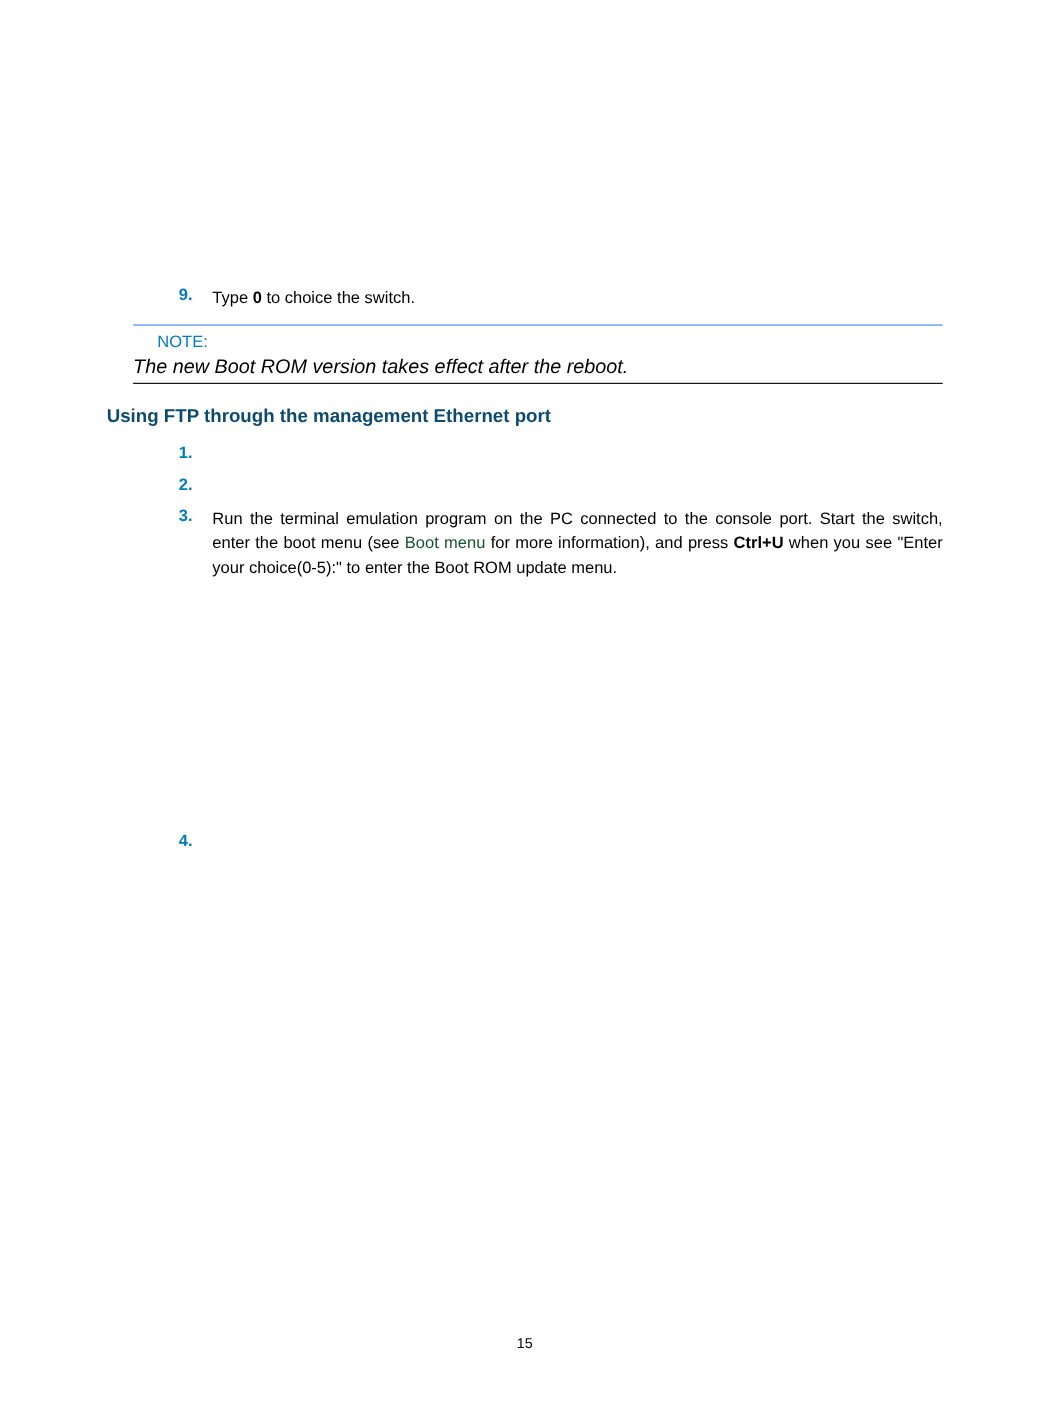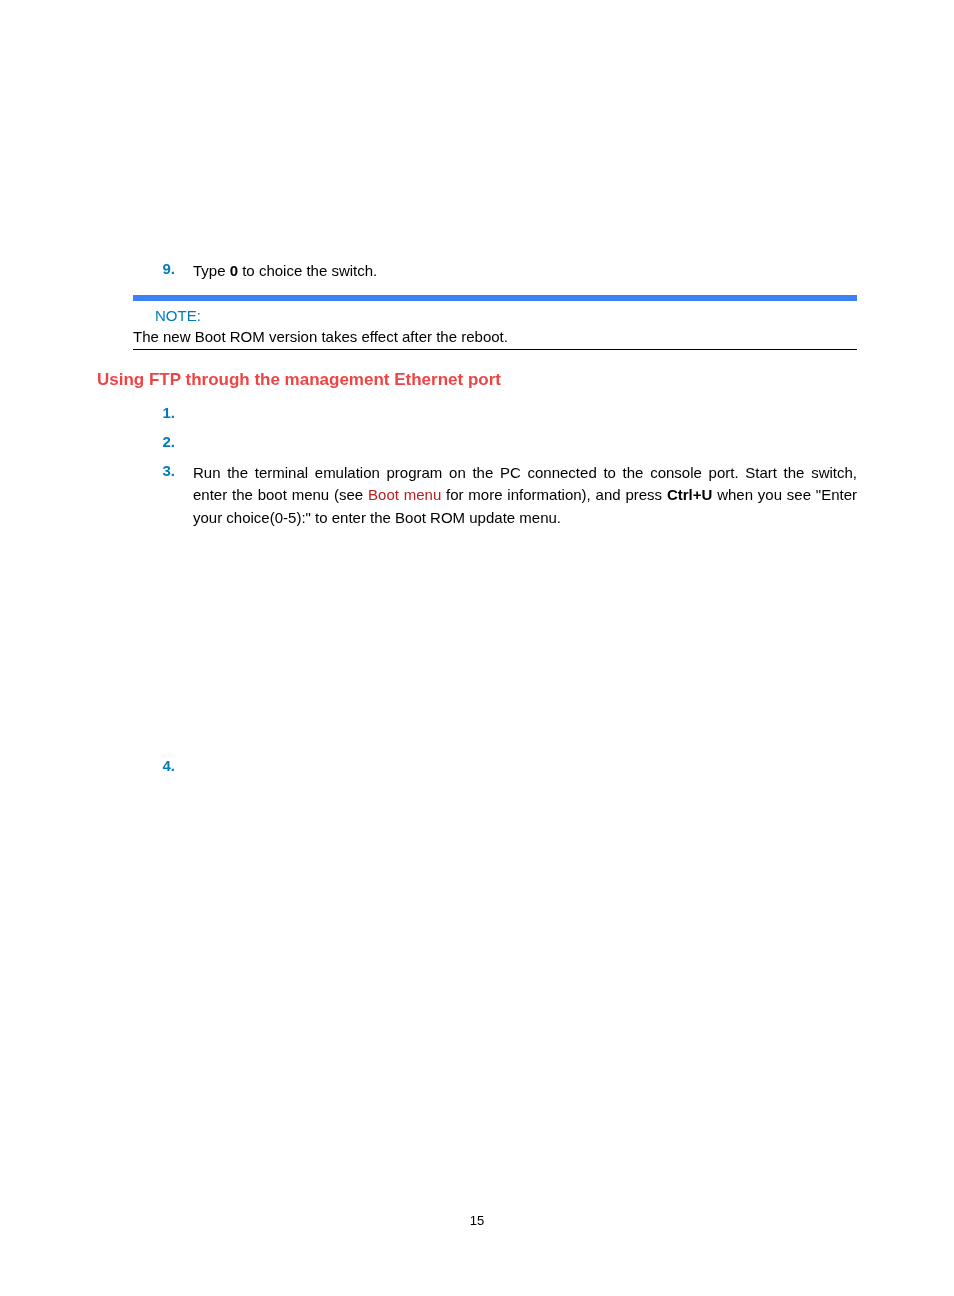--- a/index.html
+++ b/index.html
@@ -32,43 +32,44 @@
     }
     .ol-text {
       flex: 1;
       line-height: 1.5;
       text-align: justify;
     }
     .bold {
       font-weight: bold;
     }
     .note-box {
-      margin: 10px 0 20px 36px;
-      border-top: 6px solid #3b82f6;
+      margin: 10px 0 20px 24px;
+      border-top: 1px solid #3b82f6;
       border-bottom: 1px solid #000;
       padding: 6px 0 4px 0;
     }
     .note-label {
       color: #007cba;
       font-size: 15px;
       margin-bottom: 4px;
       padding-left: 22px;
     }
     .note-text {
-      font-size: 15px;
+      font-size: 18px;
       padding-left: 0;
+      font-style: italic;
     }
     .section-heading {
-      color: #ef4444;
+      color: #0c4a6e;
       font-weight: bold;
       font-size: 17px;
       margin: 18px 0 14px 0;
     }
     .link {
-      color: #b91c1c;
+      color: #14532d;
     }
     .page-number {
       position: absolute;
       bottom: 68px;
       left: 0;
       width: 100%;
       text-align: center;
       font-size: 13px;
     }
     .step4 {

